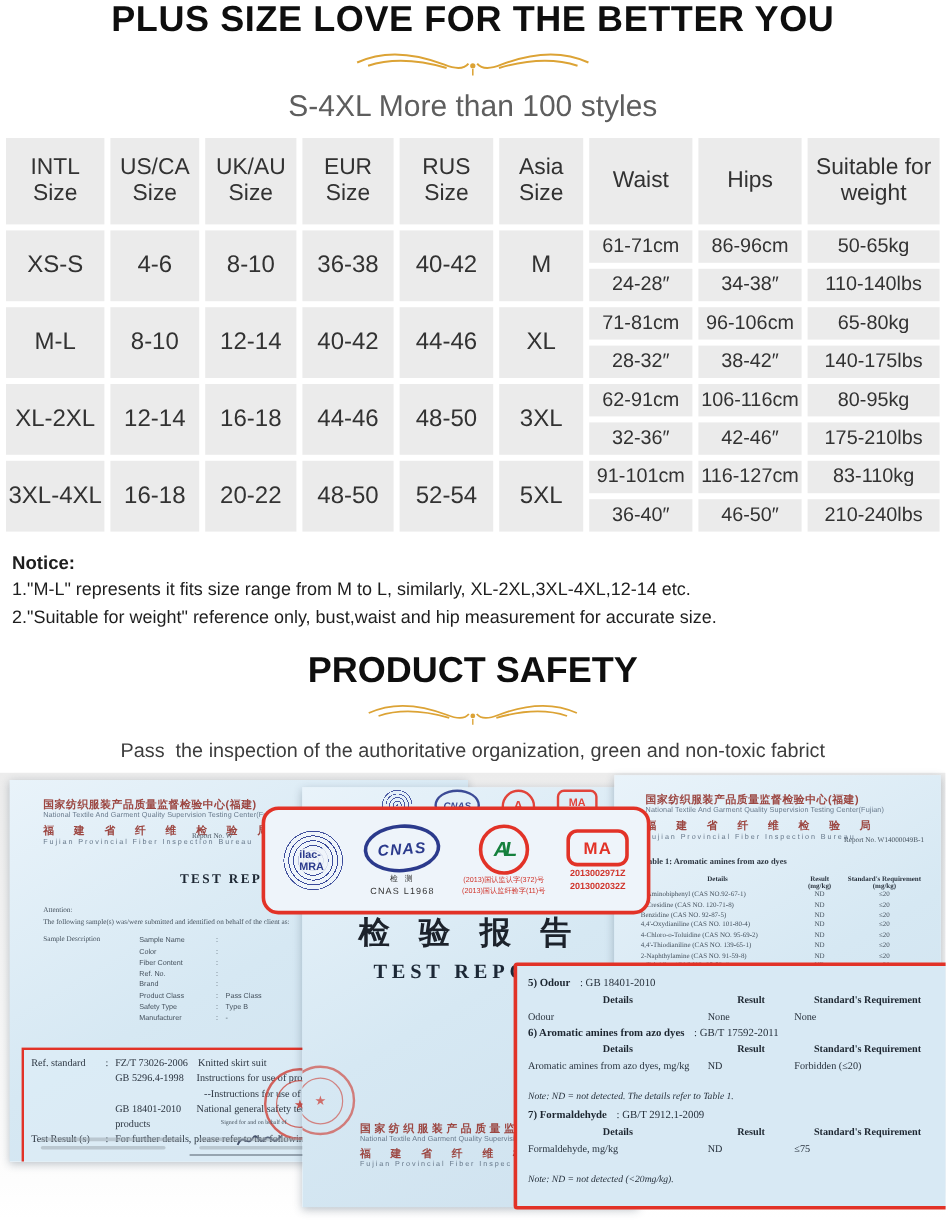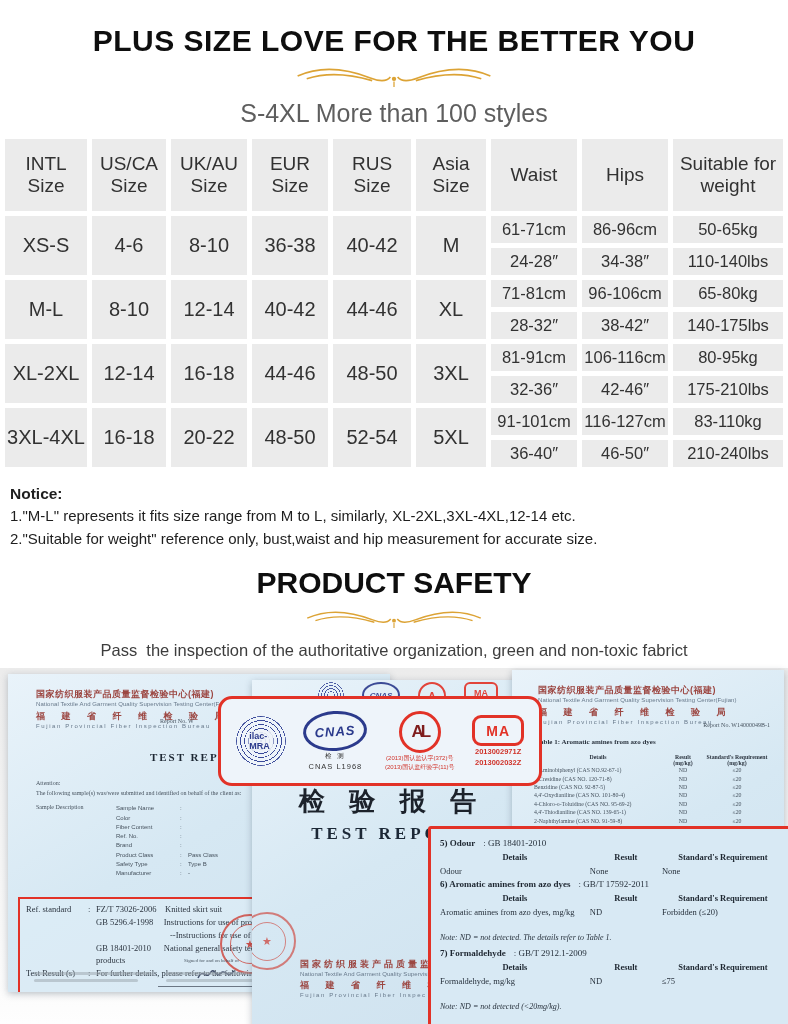--- a/index.html
+++ b/index.html
@@ -1,20 +1,20 @@
 <!DOCTYPE html>
 <html><head>
 <meta charset="utf-8">
 <style>
   html,body{margin:0;padding:0;}
   body{width:788px;height:1024px;overflow:hidden;background:#ffffff;
        font-family:"Liberation Sans",sans-serif;color:#222;}
 
   
-  .banner{text-align:center;padding-top:24px;}
+  .banner{text-align:center;}
   .main-title{font-size:30px;font-weight:bold;color:#0e0e0e;letter-spacing:.5px;line-height:1.1;}
   .flourish{display:block;margin:7px auto 0;}
   .subtitle{font-size:25px;color:#5e5e5e;margin-top:9px;}
 
   
   table.size-table{border-collapse:separate;border-spacing:5px;margin:6px auto 0;width:778px;table-layout:fixed;}
   .size-table th,.size-table td{background:#ebebeb;text-align:center;vertical-align:middle;
       color:#323232;font-weight:normal;padding:0 2px;}
   .size-table th{font-size:19px;height:72px;line-height:1.15;}
   .size-table td{font-size:20px;}
@@ -79,21 +79,21 @@
         background:repeating-radial-gradient(circle at 50% 50%,#3a4a9a 0 0.8px,transparent 0.8px 4px);}
   .ilac span{position:absolute;left:50%;top:50%;transform:translate(-50%,-50%);
         background:rgba(238,244,250,.9);color:#2b3a8c;font-weight:bold;font-size:9px;padding:0 1px;}
   .cnas-oval{width:58px;height:34px;border:3px solid #2b3a8c;border-radius:50%;
         display:flex;align-items:center;justify-content:center;transform:rotate(-4deg);}
   .cnas-oval span{color:#2b3a8c;font-weight:bold;font-style:italic;font-size:13px;letter-spacing:1px;}
   .cap{font-size:6.5px;color:#333;letter-spacing:2px;}
   .cap2{font-size:7.5px;color:#333;letter-spacing:1px;}
   .al-circle{width:36px;height:36px;border:3px solid #e23227;border-radius:50%;
         display:flex;align-items:center;justify-content:center;}
-  .al-circle span{color:#7f1d1d;font-weight:bold;font-size:17px;letter-spacing:-3px;}
+  .al-circle span{color:#15803d;font-weight:bold;font-style:italic;font-size:17px;letter-spacing:-3px;}
   .redcap{font-size:6px;color:#d0342b;line-height:1.35;text-align:center;}
   .ma-rect{width:46px;height:25px;border:3px solid #e23227;border-radius:9px;
         display:flex;align-items:center;justify-content:center;}
   .ma-rect span{color:#e23227;font-weight:bold;font-size:14px;letter-spacing:1px;}
   .redcap2{font-size:7.5px;color:#d0342b;font-weight:bold;line-height:1.3;}
 
   .ghost{position:absolute;top:2px;left:66px;display:flex;gap:18px;align-items:flex-start;opacity:.9;}
   .g1{width:26px;height:26px;border-radius:50%;
       background:repeating-radial-gradient(circle at 50% 50%,#3a4a9a 0 0.7px,transparent 0.7px 3px);}
   .g2{width:34px;height:22px;border:2.5px solid #2b3a8c;border-radius:50%;display:flex;align-items:center;justify-content:center;
@@ -200,21 +200,21 @@
       <td class="sub">38-42″</td>
       <td class="sub">140-175lbs</td>
     </tr>
     <tr>
       <td class="big" rowspan="2">XL-2XL</td>
       <td class="big" rowspan="2">12-14</td>
       <td class="big" rowspan="2">16-18</td>
       <td class="big" rowspan="2">44-46</td>
       <td class="big" rowspan="2">48-50</td>
       <td class="big" rowspan="2">3XL</td>
-      <td class="sub">81-91cm</td>
+      <td class="sub">62-91cm</td>
       <td class="sub">106-116cm</td>
       <td class="sub">80-95kg</td>
     </tr>
     <tr>
       <td class="sub">32-36″</td>
       <td class="sub">42-46″</td>
       <td class="sub">175-210lbs</td>
     </tr>
     <tr>
       <td class="big" rowspan="2">3XL-4XL</td>

